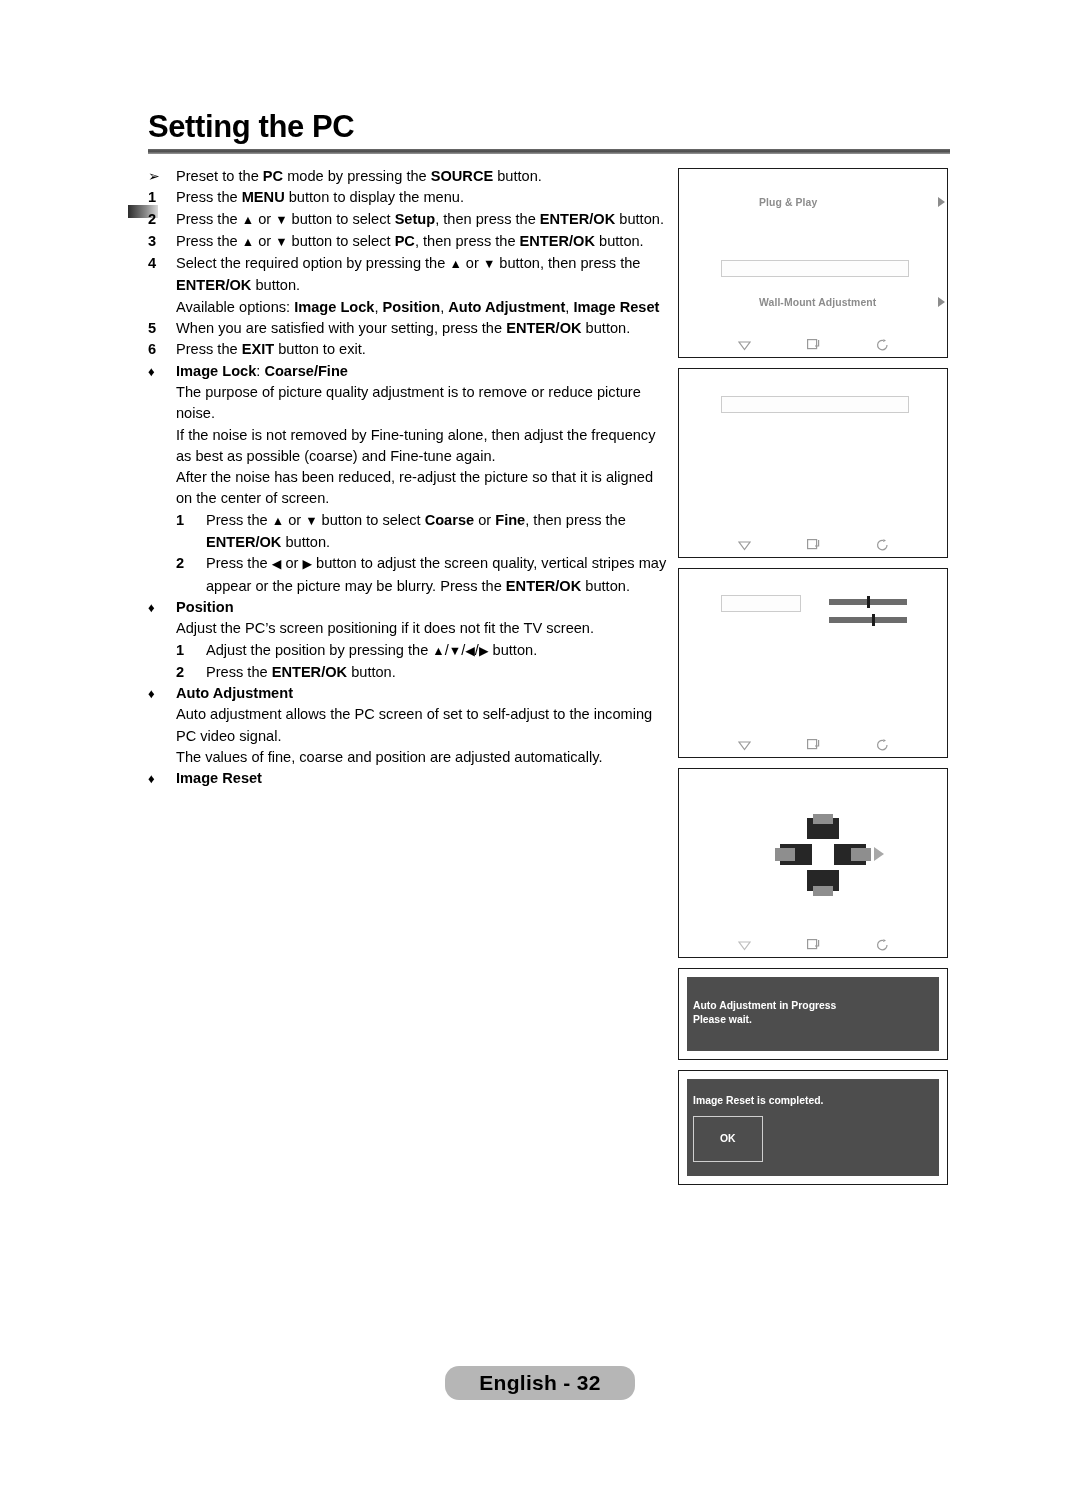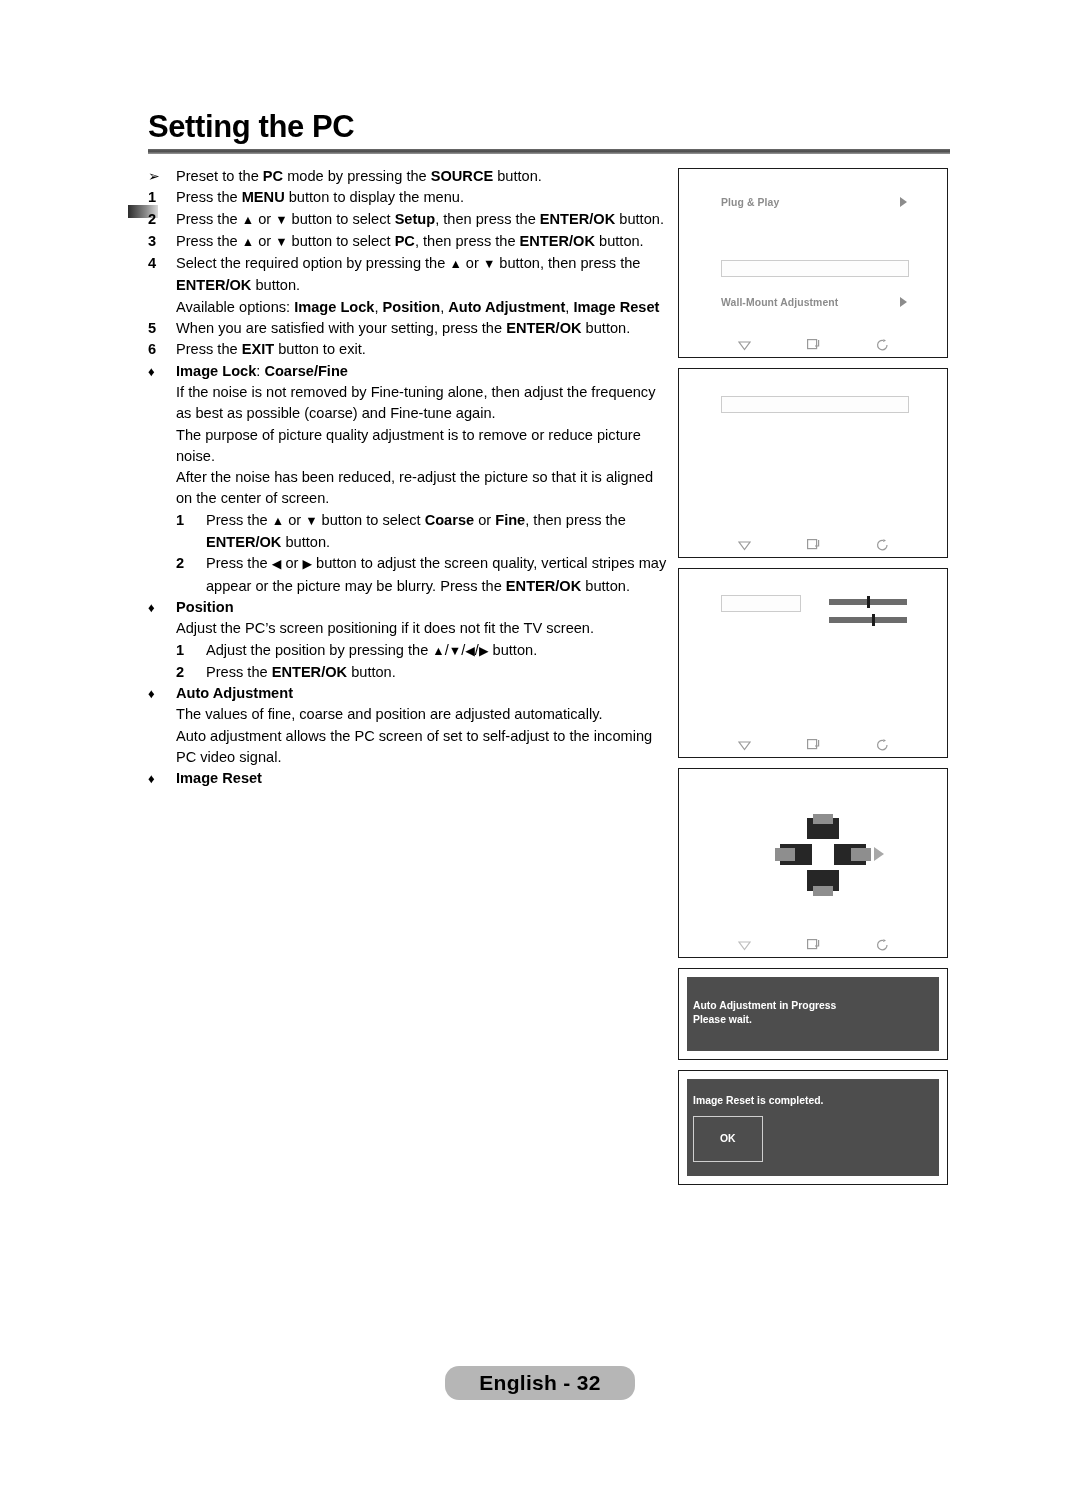--- a/index.html
+++ b/index.html
@@ -126,20 +126,21 @@
 
   .osd-row {
     position: absolute;
     display: flex;
     align-items: flex-start;
     justify-content: space-between;
     color: #8c8c8c;
     font-size: 10.4px;
     font-weight: bold;
     letter-spacing: 0.1px;
+    margin-left: 38px;
   }
   .osd-caret {
     width: 0; height: 0;
     border-left: 7px solid #8c8c8c;
     border-top: 5px solid transparent;
     border-bottom: 5px solid transparent;
   }
   .osd-bar {
     position: absolute;
     border: 1px solid #cccccc;
@@ -285,22 +286,22 @@
         <span class="body-txt">When you are satisfied with your setting, press the <b>ENTER/OK</b> button.</span>
       </div>
       <div class="line">
         <span class="marker ">6</span>
         <span class="body-txt">Press the <b>EXIT</b> button to exit.</span>
       </div>
       <div class="line">
         <span class="marker diamond">♦</span>
         <span class="body-txt"><b>Image Lock</b>: <b>Coarse/Fine</b></span>
       </div>
+      <div class="cont">The purpose of picture quality adjustment is to remove or reduce picture noise.</div>
       <div class="cont">If the noise is not removed by Fine-tuning alone, then adjust the frequency as best as possible (coarse) and Fine-tune again.</div>
-      <div class="cont">The purpose of picture quality adjustment is to remove or reduce picture noise.</div>
       <div class="cont">After the noise has been reduced, re-adjust the picture so that it is aligned on the center of screen.</div>
       <div class="sub">
         <span class="marker">1</span>
         <span class="body-txt">Press the <span class="glyph">▲</span> or <span class="glyph">▼</span> button to select <b>Coarse</b> or <b>Fine</b>, then press the <b>ENTER/OK</b> button.</span>
       </div>
       <div class="sub">
         <span class="marker">2</span>
         <span class="body-txt">Press the <span class="glyph">◀</span> or <span class="glyph">▶</span> button to adjust the screen quality, vertical stripes may appear or the picture may be blurry. Press the <b>ENTER/OK</b> button.</span>
       </div>
       <div class="line">
@@ -313,22 +314,22 @@
         <span class="body-txt">Adjust the position by pressing the <span class="glyph">▲</span>/<span class="glyph">▼</span>/<span class="glyph">◀</span>/<span class="glyph">▶</span> button.</span>
       </div>
       <div class="sub">
         <span class="marker">2</span>
         <span class="body-txt">Press the <b>ENTER/OK</b> button.</span>
       </div>
       <div class="line">
         <span class="marker diamond">♦</span>
         <span class="body-txt"><b>Auto Adjustment</b></span>
       </div>
+      <div class="cont">Auto adjustment allows the PC screen of set to self-adjust to the incoming PC video signal.</div>
       <div class="cont">The values of fine, coarse and position are adjusted automatically.</div>
-      <div class="cont">Auto adjustment allows the PC screen of set to self-adjust to the incoming PC video signal.</div>
       <div class="line">
         <span class="marker diamond">♦</span>
         <span class="body-txt"><b>Image Reset</b></span>
       </div>
     </div>
 
   <div class="screens">
 
     <div class="screen s1">
       <div class="osd-row" style="left:42px; top:28px; width:186px;">

